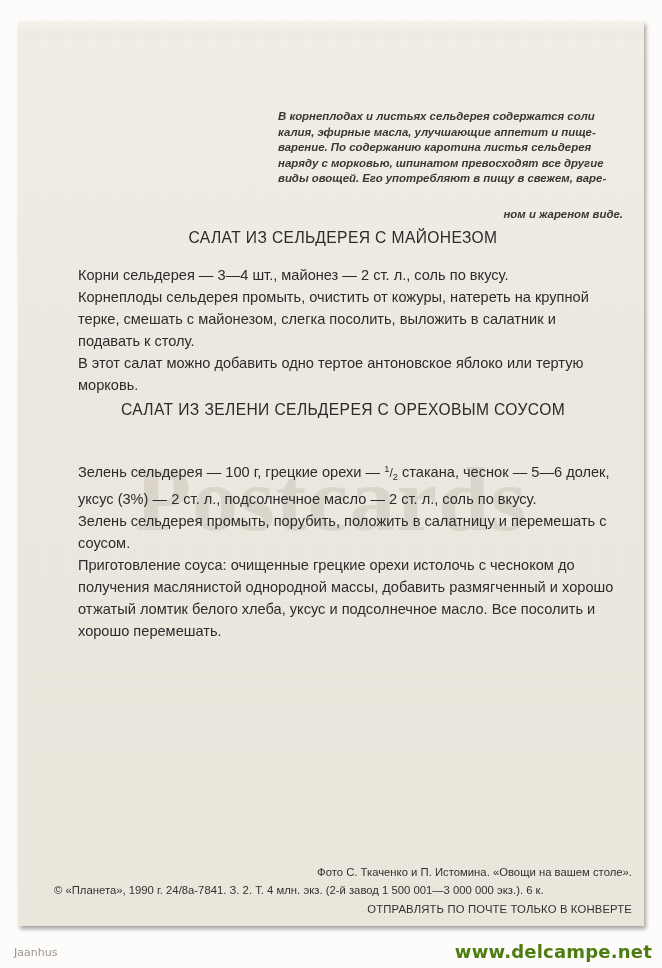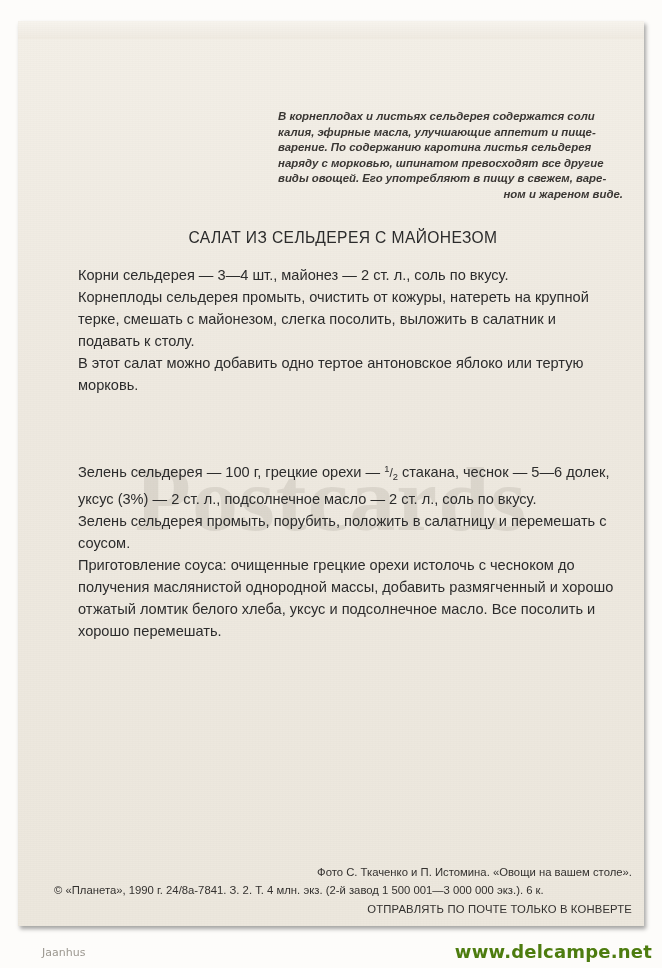--- a/index.html
+++ b/index.html
@@ -84,21 +84,21 @@
     left: 248px;
     top: 88px;
     width: 345px;
     font-style: italic;
     font-weight: 700;
     font-size: 11.4px;
     line-height: 15.6px;
     text-align: justify;
     color: #3a3734;
   }
-  #intro .last { text-align: right; }
+  #intro .last { text-align: right; margin-top: 20px; }
 
   h2.recipe-title {
     margin: 0;
     font-size: 15.6px;
     font-weight: 400;
     letter-spacing: .4px;
     text-align: center;
     text-underline-offset: 3px;
     color: #2b2b2b;
   }
@@ -133,21 +133,20 @@
   #footer-line3 { top: 880px; text-align: right; letter-spacing: .15px; }
 
   
   #scan-credit {
     position: absolute;
     left: 14px;
     top: 946px;
     font-size: 11px;
     color: #9b978f;
     font-family: "DejaVu Sans", sans-serif;
-    margin-left: 28px;
   }
   #scan-site {
     position: absolute;
     right: 10px;
     top: 941px;
     font-size: 18px;
     font-weight: 700;
     color: #4d7c0f;
     font-family: "DejaVu Sans", sans-serif;
     letter-spacing: .2px;
@@ -176,20 +175,21 @@
       </div>
 
       <h2 id="title1" class="recipe-title">САЛАТ ИЗ СЕЛЬДЕРЕЯ С МАЙОНЕЗОМ</h2>
 
       <div id="block1" class="body-block">
         <p class="para">Корни сельдерея — 3—4 шт., майонез — 2 ст. л., соль по вкусу.</p>
         <p class="para">Корнеплоды сельдерея промыть, очистить от кожуры, натереть на крупной терке, смешать с майонезом, слегка посолить, выложить в салатник и подавать к столу.</p>
         <p class="para">В этот салат можно добавить одно тертое антоновское яблоко или тертую морковь.</p>
       </div>
 
+      <h2 id="title2" class="recipe-title">САЛАТ ИЗ ЗЕЛЕНИ СЕЛЬДЕРЕЯ С ОРЕХОВЫМ СОУСОМ</h2>
 
       <div id="block2" class="body-block">
         <p class="para"><span>Зелень сельдерея — 100 г, грецкие орехи — </span><span class="frac"><sup>1</sup>/<sub>2</sub></span><span> стакана, чеснок — 5—6 долек, уксус (3%) — 2 ст. л., подсолнечное масло — 2 ст. л., соль по вкусу.</span></p>
         <p class="para">Зелень сельдерея промыть, порубить, положить в салатницу и перемешать с соусом.</p>
         <p class="para">Приготовление соуса: очищенные грецкие орехи истолочь с чесноком до получения маслянистой однородной массы, добавить размягченный и хорошо отжатый ломтик белого хлеба, уксус и подсолнечное масло. Все посолить и хорошо перемешать.</p>
       </div>
 
       <div id="footer-line1" class="footer">Фото С. Ткаченко и П. Истомина. «Овощи на вашем столе».</div>
       <div id="footer-line2" class="footer">© «Планета», 1990 г. 24/8а-7841. З. 2. Т. 4 млн. экз. (2-й завод 1 500 001—3 000 000 экз.). 6 к.</div>
       <div id="footer-line3" class="footer">ОТПРАВЛЯТЬ ПО ПОЧТЕ ТОЛЬКО В КОНВЕРТЕ</div>

